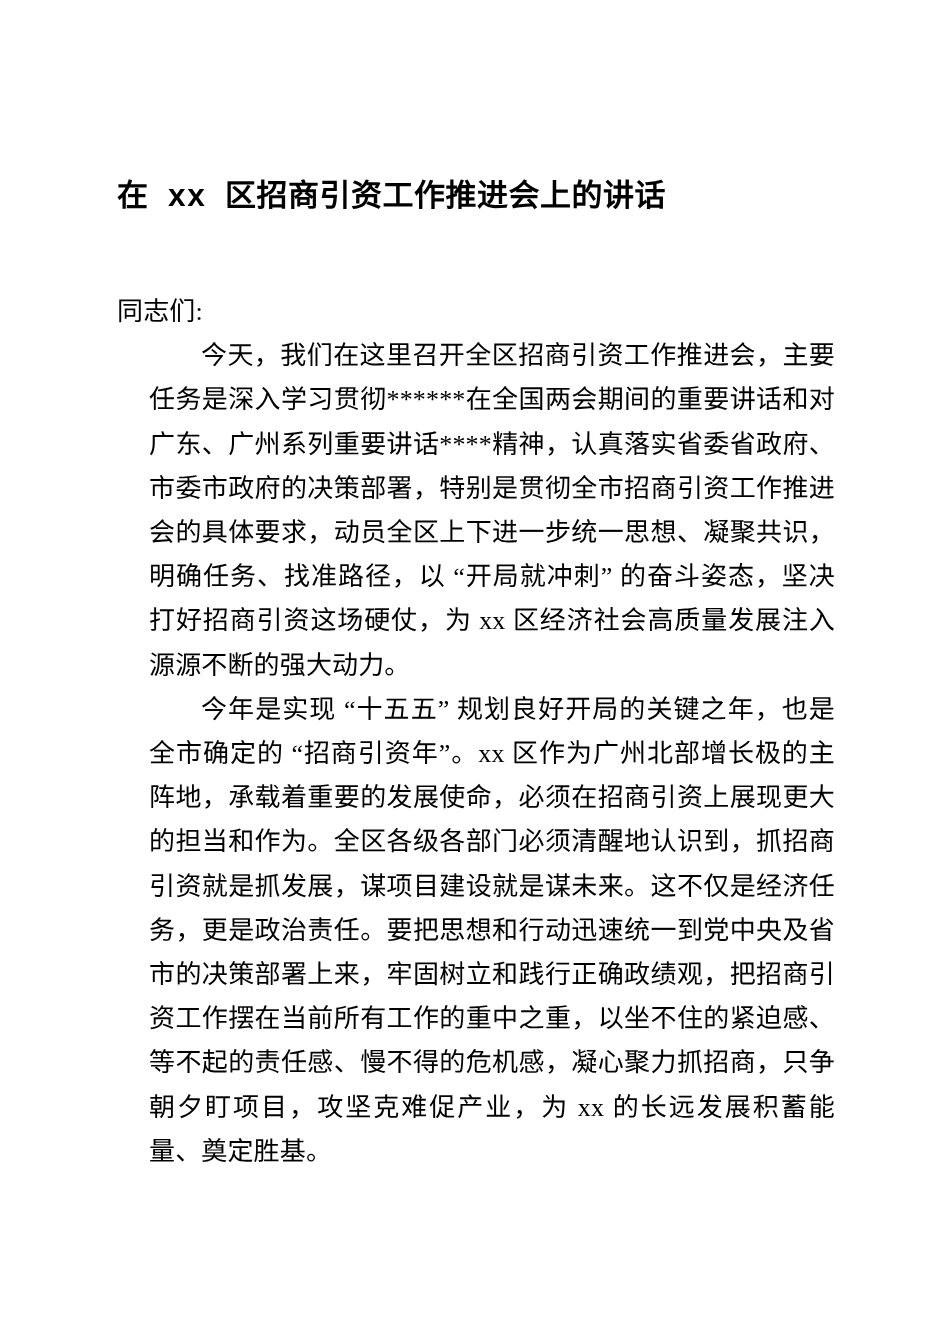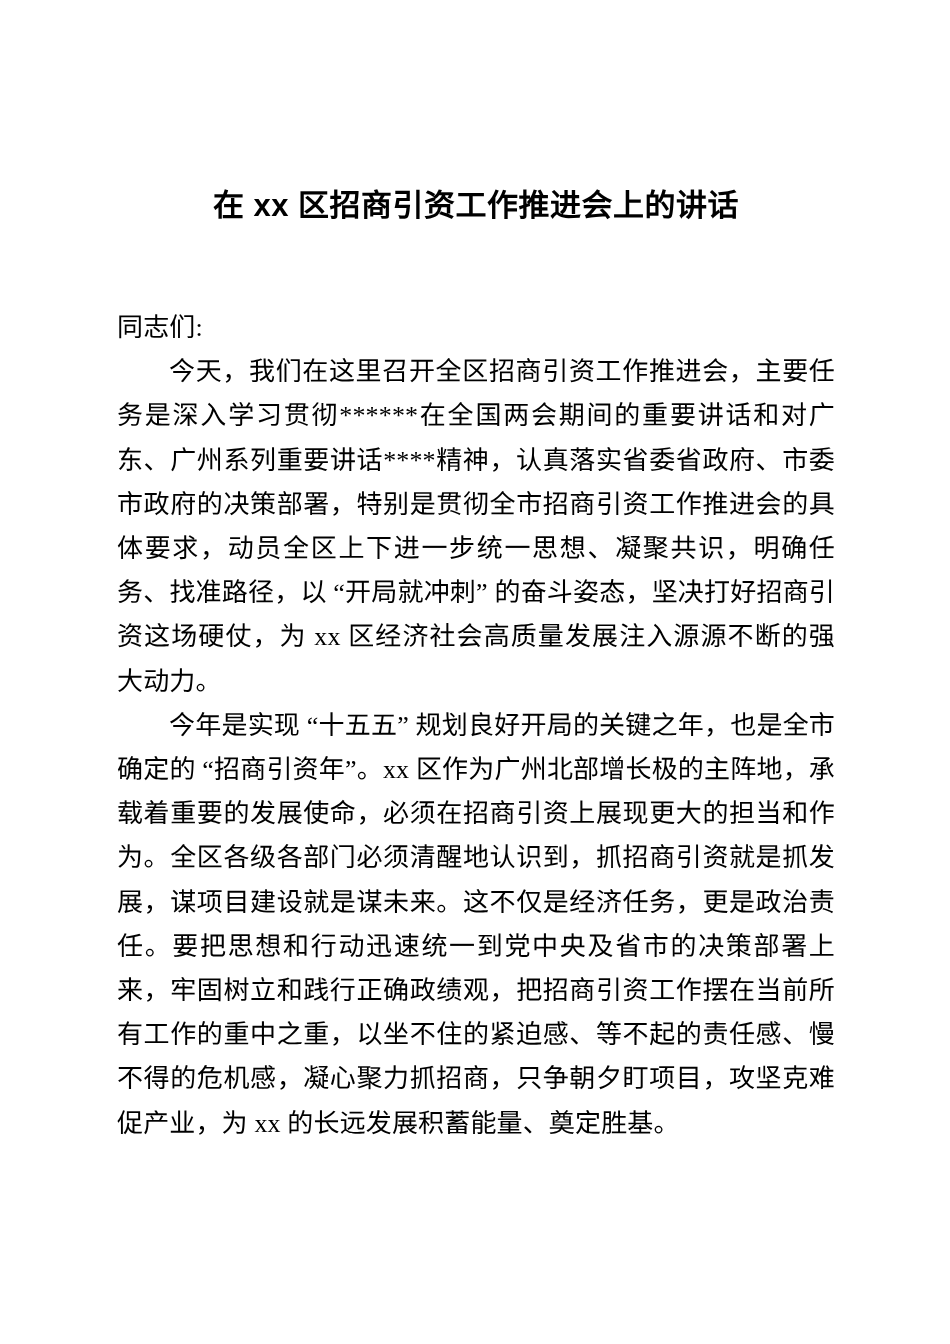--- a/index.html
+++ b/index.html
@@ -26,28 +26,28 @@
   
   .doc-body {
     position: absolute;
     left: 117px;
     top: 0;
     width: 718px;
   }
 
   
   .doc-title {
-    margin: 8px;
+    margin: 0;
     padding: 0;
-    font-family: Liberation Sans, sans-serif;
+    font-family: Liberation Mono, monospace;
     font-weight: bold;
     font-size: 31px;
     line-height: 44px;
     letter-spacing: 0.5px;
-    text-align: center;
+    text-align: left;
     color: #000000;
     white-space: pre;
   }
 
   .title-spacer {
     height: 176px;
   }
 
   .after-title-spacer {
     height: 70px;
@@ -68,20 +68,21 @@
     overflow-wrap: break-word;
   }
 
   .para.salutation {
     text-indent: 0;
     text-align: left;
   }
 
   .para.indent {
     text-indent: 2em;
+    margin-left: 32px;
   }
 
   .para.last-line-natural {
     text-align: justify;
   }
 </style>
 </head>
 <body>
 
 <div class="page">

